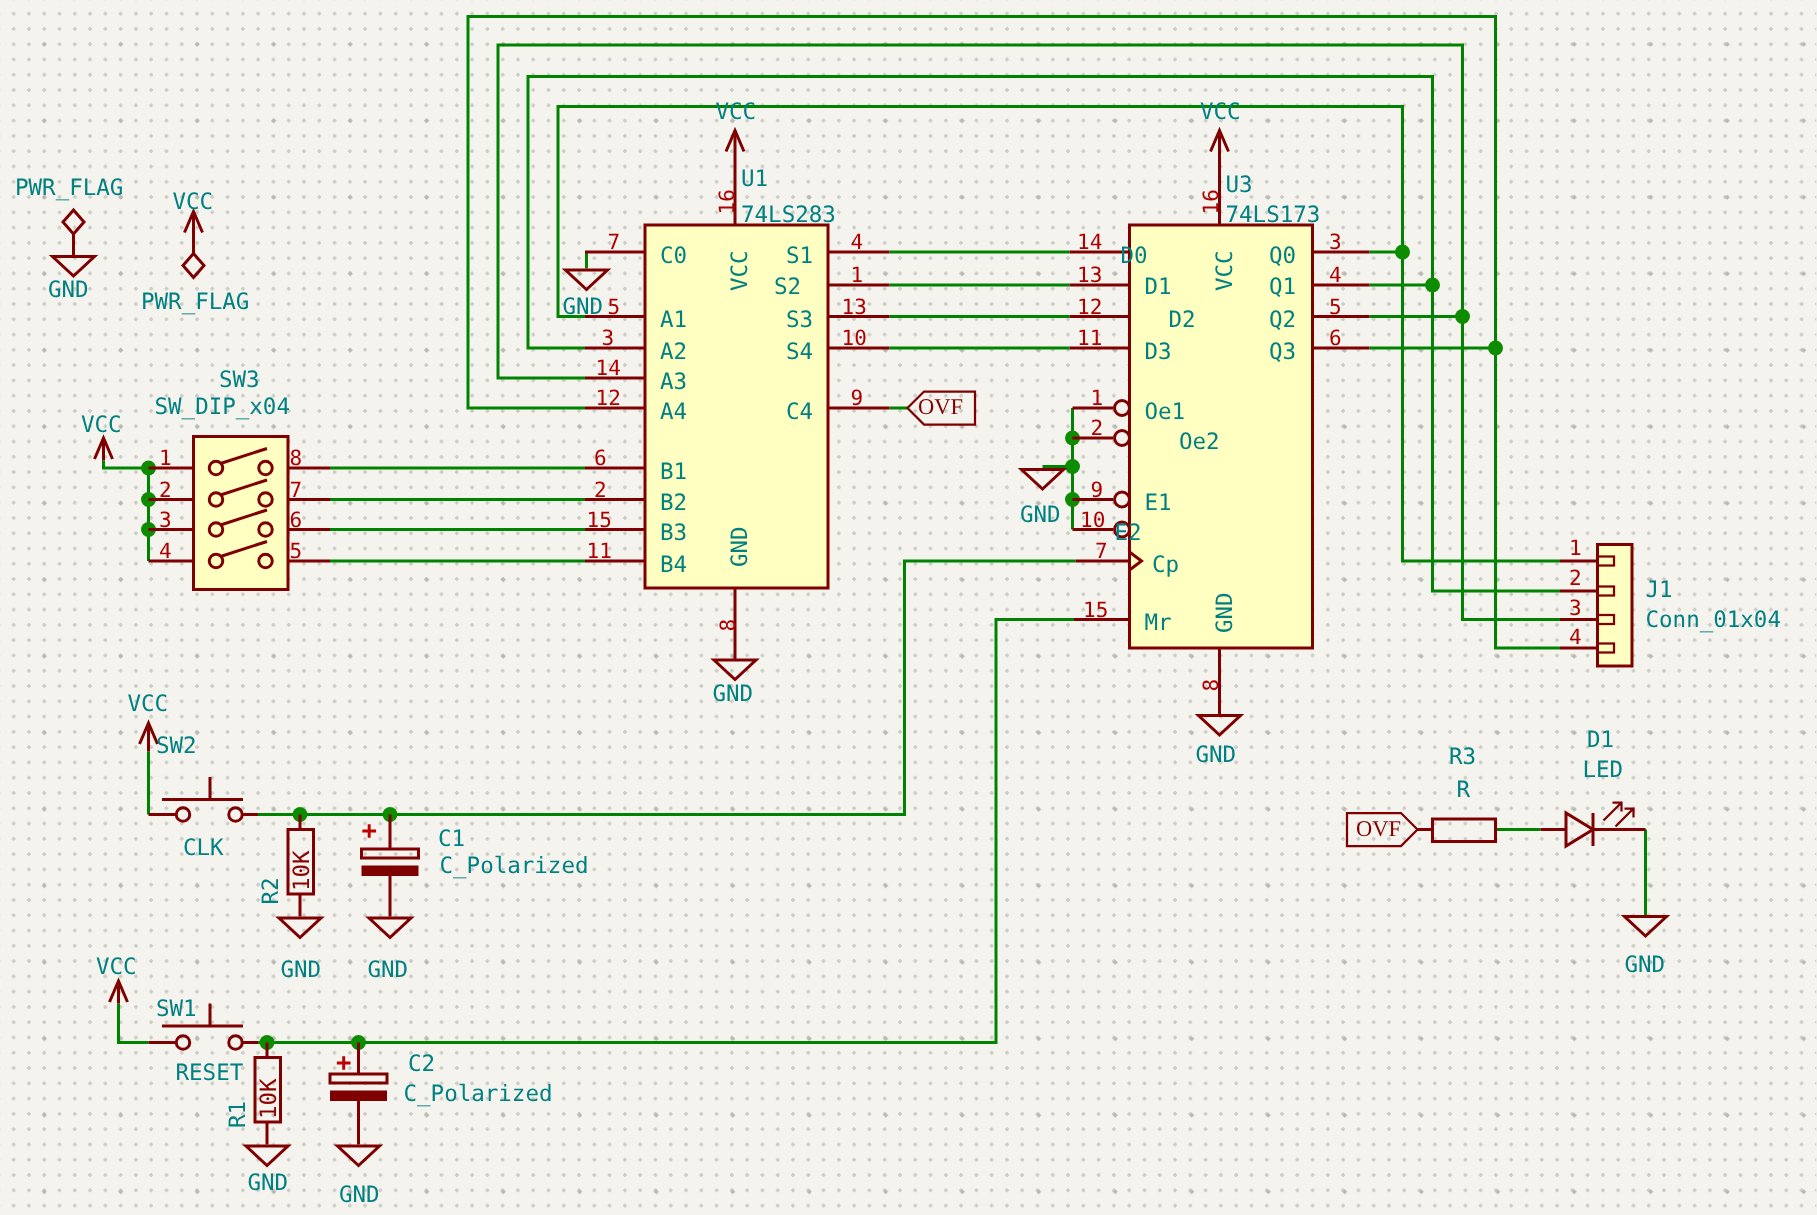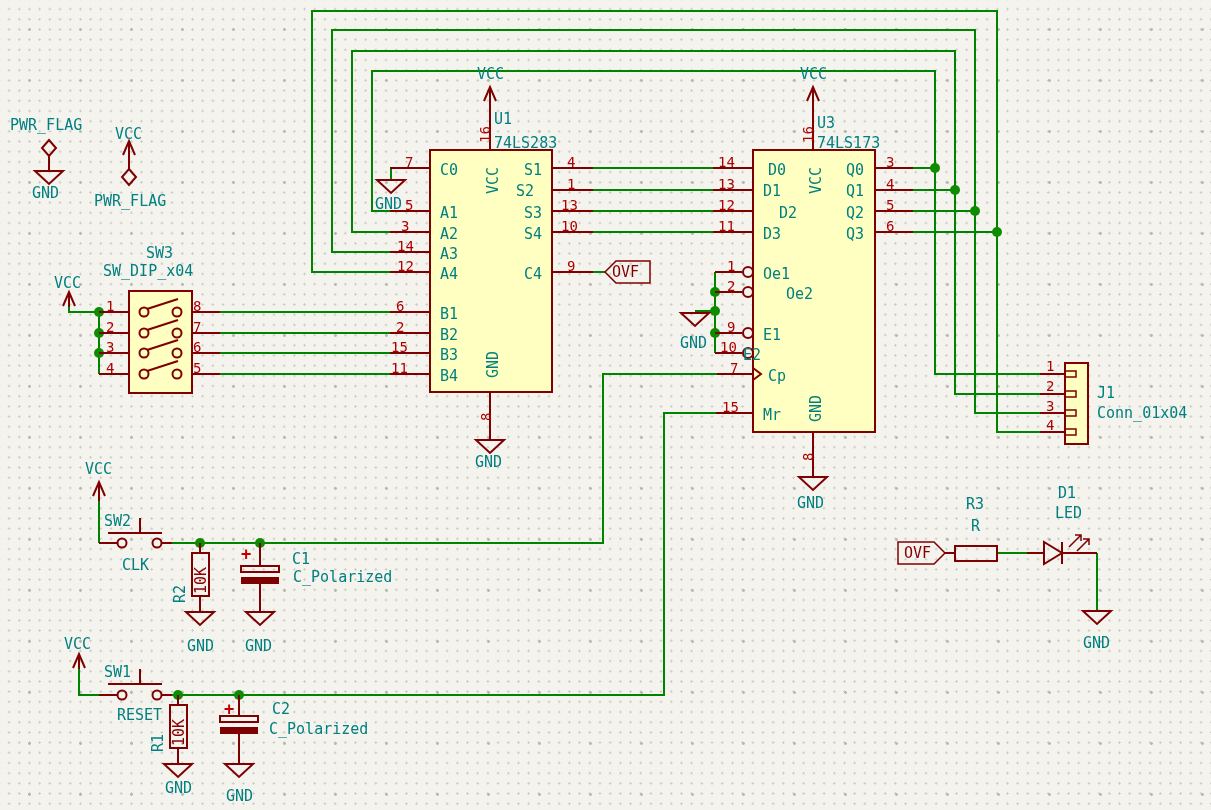--- a/index.html
+++ b/index.html
@@ -7,21 +7,21 @@
     background-color:#F4F3EE;
     background-image:
       radial-gradient(circle,#b9b9b2 1.3px,transparent 1.5px),
       radial-gradient(circle,#cccdc6 1px,transparent 1.2px);
     background-size:51px 51px,10.2px 10.2px;
     background-position:4px 4px,4px 4px;
     font-family:"DejaVu Sans Mono",monospace;}
   .sheet svg{position:absolute;left:0;top:0;}
   .t{position:absolute;font-size:15px;line-height:18px;color:#008080;white-space:pre;letter-spacing:0;}
   .n{position:absolute;font-size:14px;line-height:17px;color:#AF0000;white-space:pre;}
-  .lb{color:#840000;}
+  .lb{color:#840000;font-family:Liberation Serif, serif;}
   .rk{color:#8C0000;}
   .plus{position:absolute;font-size:17px;line-height:18px;color:#C00000;font-weight:bold;}
   .vt{transform:rotate(-90deg);transform-origin:0 100%;line-height:18px;}
 </style>
 </head>
 <body>
 
 <div class="sheet">
 
 <svg width="1211" height="810" viewBox="0 0 1211 810">
@@ -303,21 +303,21 @@
   <span class="n" style="left:567px;top:258px">9</span>
   <span class="n vt" style="left:495px;top:403px">8</span>
   <span class="t" style="left:475px;top:453px">GND</span>
 
   <span class="t" style="left:800px;top:65px">VCC</span>
   <span class="n vt" style="left:817px;top:125px">16</span>
   <span class="t" style="left:817px;top:114px">U3</span>
   <span class="t" style="left:817px;top:134px">74LS173</span>
   <span class="t vt" style="left:825px;top:176px">VCC</span>
   <span class="t vt" style="left:825px;top:404px">GND</span>
-  <span class="t" style="left:768px;top:161px">D0</span>
+  <span class="t" style="left:747px;top:161px">D0</span>
   <span class="t" style="left:763px;top:182px">D1</span>
   <span class="t" style="left:779px;top:204px">D2</span>
   <span class="t" style="left:763px;top:225px">D3</span>
   <span class="t" style="left:763px;top:265px">Oe1</span>
   <span class="t" style="left:786px;top:285px">Oe2</span>
   <span class="t" style="left:763px;top:326px">E1</span>
   <span class="t" style="left:743px;top:346px">E2</span>
   <span class="t" style="left:768px;top:367px">Cp</span>
   <span class="t" style="left:763px;top:406px">Mr</span>
   <span class="n" style="left:718px;top:154px">14</span>
@@ -346,21 +346,21 @@
   <span class="t" style="left:1097px;top:404px">Conn_01x04</span>
   <span class="n" style="left:1046px;top:358px">1</span>
   <span class="n" style="left:1046px;top:378px">2</span>
   <span class="n" style="left:1046px;top:398px">3</span>
   <span class="n" style="left:1046px;top:417px">4</span>
 
   <span class="t lb" style="left:612px;top:263px">OVF</span>
   <span class="t lb" style="left:904px;top:544px">OVF</span>
 
   <span class="t" style="left:85px;top:460px">VCC</span>
-  <span class="t" style="left:104px;top:512px">SW2</span>
+  <span class="t" style="left:104px;top:488px">SW2</span>
   <span class="t" style="left:122px;top:556px">CLK</span>
   <span class="t vt" style="left:189px;top:585px">R2</span>
   <span class="t vt rk" style="left:210px;top:576px">10K</span>
   <span class="t" style="left:187px;top:637px">GND</span>
   <span class="plus" style="left:241px;top:545px">+</span>
   <span class="t" style="left:292px;top:550px">C1</span>
   <span class="t" style="left:293px;top:568px">C_Polarized</span>
   <span class="t" style="left:245px;top:637px">GND</span>
 
   <span class="t" style="left:64px;top:635px">VCC</span>

